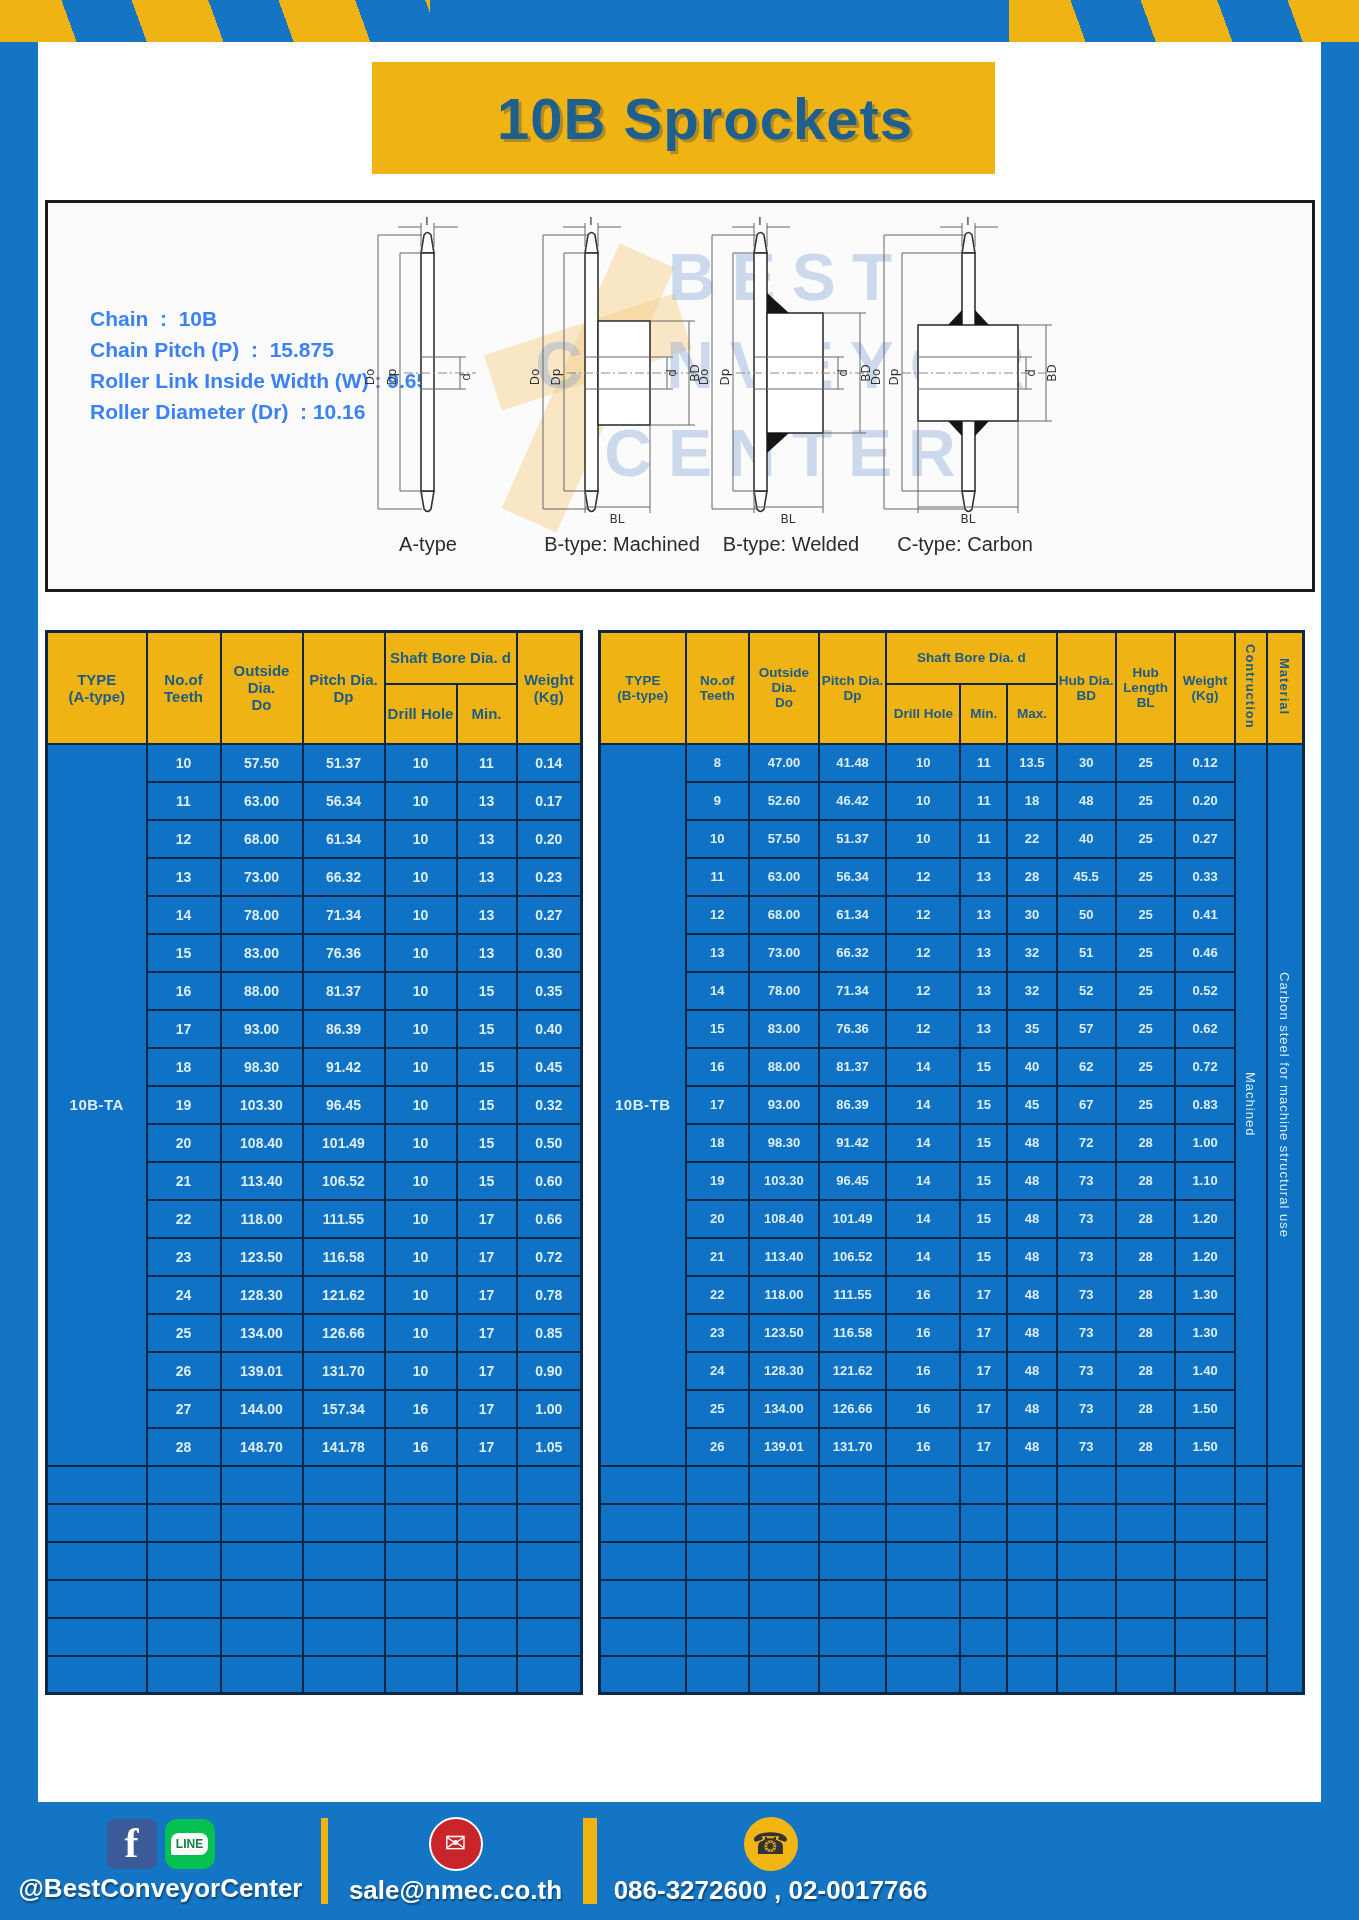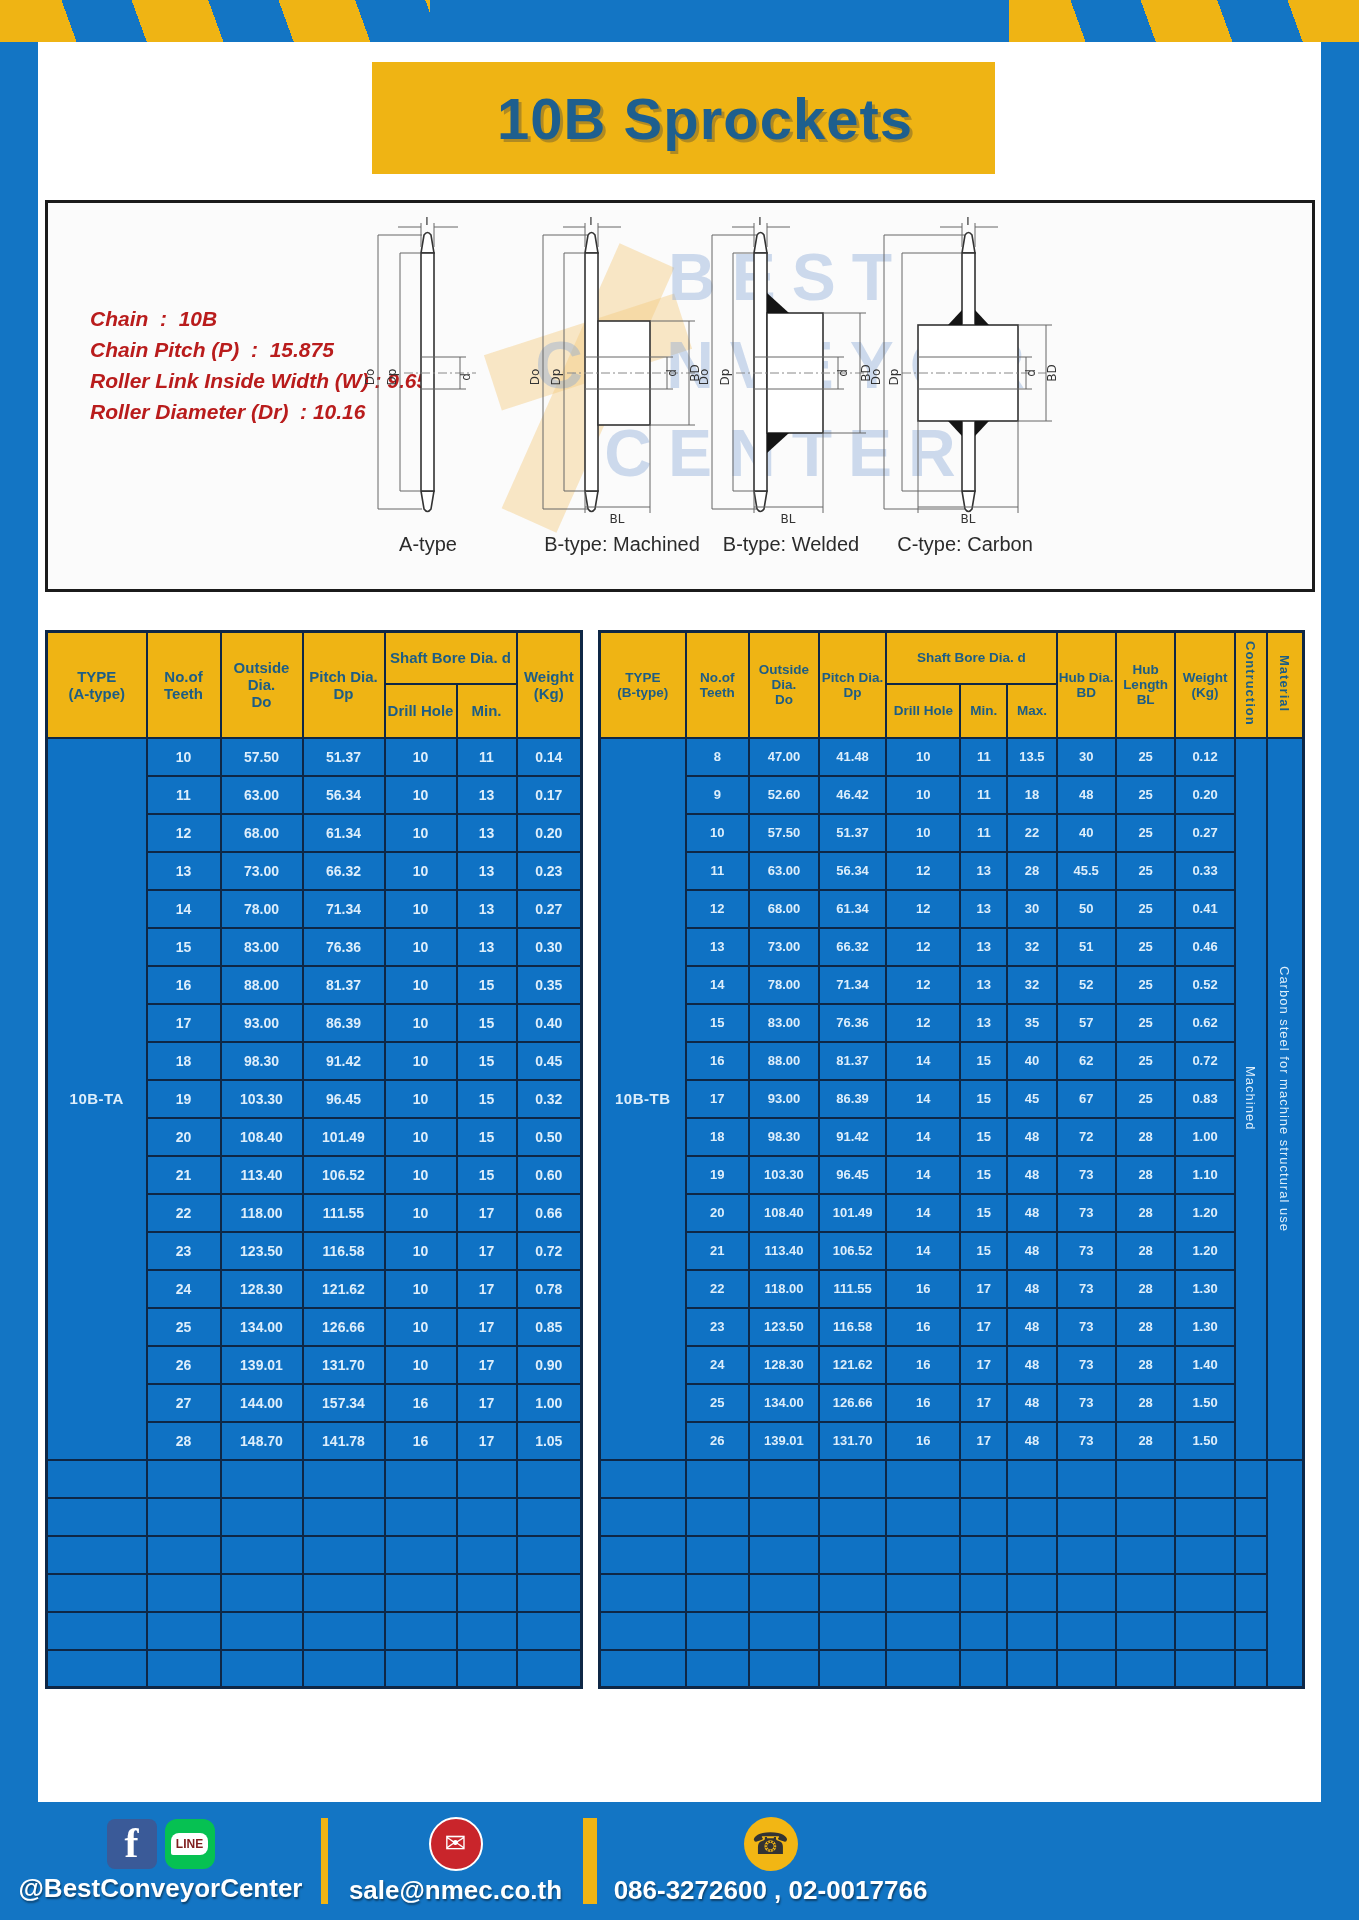--- a/index.html
+++ b/index.html
@@ -18,21 +18,21 @@
   
   .title-box { position:absolute; left:334px; top:20px; width:623px; height:112px;
     background:#efb414; display:flex; align-items:center; justify-content:center;padding-left:43px; }
   .title-box h1 { font-size:58px; font-weight:bold; color:#1e5f8e;
     text-shadow:3px 3px 0 rgba(60,60,60,0.35); letter-spacing:1px; }
 
   
   .diagram { position:absolute; left:7px; top:158px; width:1270px; height:392px;
     background:#fbfbfb; border:3px solid #1b1b1b; }
   .specs { position:absolute; left:42px; top:100px; z-index:2; }
-  .spec-line { font-size:21px; font-weight:bold; color:#b91c1c; line-height:31px; white-space:pre;font-style:italic; }
+  .spec-line { font-size:21px; font-weight:bold; color:#3b82f6; line-height:31px; white-space:pre; }
 
   .figure { position:absolute; top:14px; text-align:center; z-index:2; }
   .figure .caption { font-size:20px; color:#2b2b2b; margin-top:2px; }
   .fig-a { left:300px; width:160px; }
   .fig-bm { left:479px; width:190px; }
   .fig-bw { left:648px; width:190px; }
   .fig-cw { left:822px; width:190px; }
 
   .dl { stroke:#666; stroke-width:1; fill:none; }
   .pt { fill:#ffffff; stroke:#333; stroke-width:1.6; }
@@ -54,40 +54,40 @@
   th, td { border:2px solid #0e2746; text-align:center; vertical-align:middle; overflow:hidden; }
   th { background:#efb414; color:#1d5d85; font-weight:bold; white-space:pre-line; }
   td { color:#ddeefb; font-weight:bold; }
   .tbl-a { left:7px; top:588px; width:535px; border:3px solid #0e2746; }
   .tbl-b { left:560px; top:588px; width:707px; border:3px solid #0e2746; }
   .tbl-a th { font-size:15px; }
   .tbl-b th { font-size:13.5px; }
   .tbl-a td { font-size:14px; height:38px; }
   .tbl-b td { font-size:13px; height:38px; }
   tr.hrow1 th { height:52px; }
-  tr.hrow2 th { height:54px;margin-top:37px; }
+  tr.hrow2 th { height:60px;margin-top:37px; }
   th.vert, td.vert-cell { white-space:normal; }
   th.vert span { display:inline-block; writing-mode:vertical-rl; font-size:13px; letter-spacing:1px; }
   td.vert-cell { writing-mode:vertical-rl; letter-spacing:1px; font-size:13px; font-weight:normal; }
   td.type-cell { font-size:15px; letter-spacing:0.5px; }
 
   
   .footer { position:absolute; left:0; right:0; bottom:0; height:118px; display:flex;
     align-items:center; z-index:3; }
   .f-sec { display:flex; flex-direction:column; align-items:center; justify-content:center; gap:4px; height:100%; }
   .f1 { width:321px; } .f2 { width:255px; } .f3 { width:430px; } .f4 { width:347px; }
   .f-sep { width:7px; height:86px; background:#efb414; }
   .f-text { color:#ffffff; font-size:26px; font-weight:bold; text-shadow:1px 2px 2px rgba(0,0,0,0.45); white-space:nowrap; }
   .icon-row { display:flex; gap:8px; align-items:center; }
   .fb-icon { width:50px; height:50px; background:#3a5a98; border-radius:8px; color:#fff;
     font-size:42px; font-weight:bold; text-align:center; line-height:48px; font-family:"Liberation Serif", serif; }
   .line-icon { width:50px; height:50px; background:#06c152; border-radius:12px;
     display:flex; align-items:center; justify-content:center; }
   .line-bubble { background:#fff; border-radius:8px 8px 8px 2px; padding:4px 5px;
-    color:#7f1d1d; font-size:12px; font-weight:bold; }
+    color:#15803d; font-size:12px; font-weight:bold; }
   .circle-icon { width:54px; height:54px; border-radius:50%; display:flex; align-items:center;
     justify-content:center; }
   .mail-circle { background:#c9252b; border:2px solid #fff; color:#fff; font-size:26px; }
   .globe-circle { background:#ffffff; }
   .phone-circle { background:#f2b614; color:#333; font-size:30px; }
 </style>
 </head>
 <body>
 
 <div class="page">

